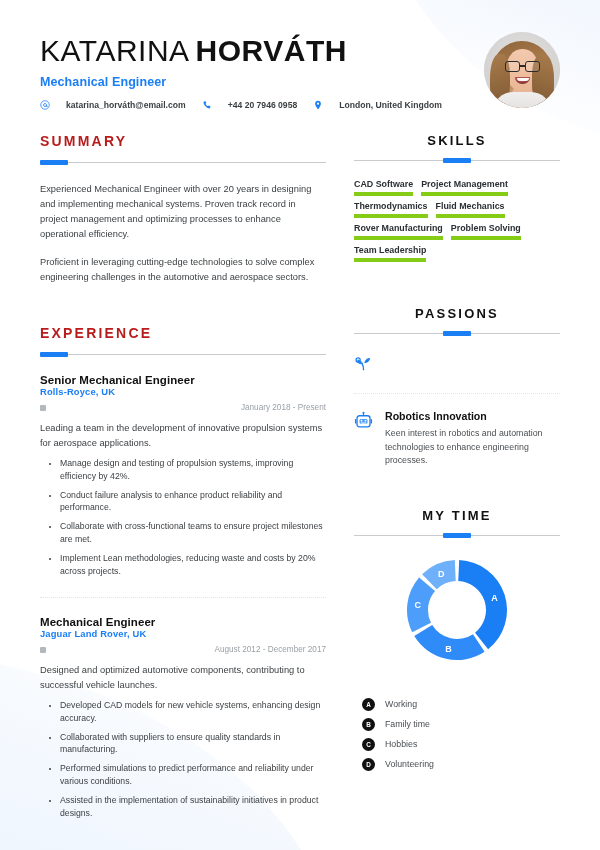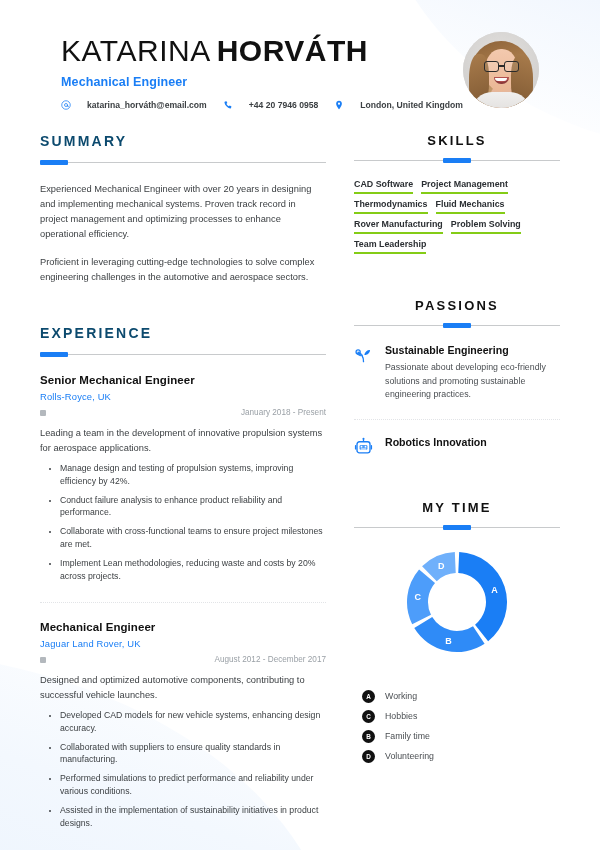--- a/index.html
+++ b/index.html
@@ -47,21 +47,21 @@
     z-index: 2;
     width: 600px;
     height: 850px;
     padding: 30px 40px 20px 40px;
   }
 
   
   .header {
     display: flex;
     align-items: flex-start;
-    justify-content: center;
+    justify-content: space-between;
     height: 95px;
   }
   .header-left { padding-top: 5px; }
 
   .name {
     font-size: 30px;
     letter-spacing: 0.5px;
     line-height: 1.05;
     color: #111111;
     white-space: nowrap;
@@ -163,21 +163,21 @@
     margin-top: 8px;
   }
   .col-left  { width: 308px; padding-right: 22px; }
   .col-right { width: 212px; padding-left: 6px; }
 
   
   .sec-head-l {
     font-size: 14px;
     font-weight: 700;
     letter-spacing: 2.2px;
-    color: #0c4a6e;
+    color: #b91c1c;
   }
   .rule-l {
     position: relative;
     height: 1px;
     background: #c8cacc;
     margin-top: 13px;
     margin-bottom: 19px;
   }
   .rule-l::before {
     content: "";
@@ -226,23 +226,22 @@
   .sec-experience { margin-top: 40px; }
 
   .job { }
   .job-role {
     font-size: 11.5px;
     font-weight: 700;
     color: #111111;
     letter-spacing: 0.05px;
   }
   .job-company {
-    margin-top: 5px;
     font-size: 9.4px;
-    font-weight: 400;
+    font-weight: 700;
     color: #1a7ef5;
     letter-spacing: 0.15px;
   }
   .job-dates {
     margin-top: 6px;
     display: flex;
     align-items: center;
     font-size: 8.2px;
     color: #9aa0a6;
     justify-content: space-between;
@@ -281,21 +280,21 @@
   .skills-wrap {
     display: flex;
     flex-wrap: wrap;
     gap: 5px 8px;
   }
   .skill {
     font-size: 8.9px;
     font-weight: 600;
     color: #2b2f33;
     padding-bottom: 3px;
-    border-bottom: 2px solid #84cc16;
+    border-bottom: 4px solid #84cc16;
     white-space: nowrap;
   }
 
   
   .sec-passions { margin-top: 44px; }
   .passion {
     display: flex;
     gap: 11px;
     align-items: flex-start;
   }
@@ -498,44 +497,41 @@
           <div class="rule-r"></div>
 
           <div class="passion">
             <div class="passion-ico">
               <svg width="19" height="19" viewBox="0 0 24 24">
                 <path d="M12 21 C12 15 10 11 5 9" fill="none" stroke="#1a7ef5" stroke-width="1.7" stroke-linecap="round"></path>
                 <path d="M11.5 13.5 C8 15 4.5 13.5 3 10.5 C6 9 9.8 10.3 11.5 13.5 Z" fill="#2f8bf7"></path>
                 <path d="M13 12.5 C13.6 8.6 16.6 6 20.3 6.2 C20 10 17 12.8 13 12.5 Z" fill="#1a7ef5"></path>
                 <circle cx="5.2" cy="8.8" r="2.6" fill="none" stroke="#1a7ef5" stroke-width="1.6"></circle>
               </svg>
-            </div>
-            <div>
-              <div class="passion-title">Sustainable Engineering</div>
-              <div class="passion-desc">Passionate about developing eco-friendly solutions and promoting sustainable engineering practices.</div>
             </div>
           </div>
 
           <hr class="passion-sep">
 
           <div class="passion">
             <div class="passion-ico">
               <svg width="19" height="19" viewBox="0 0 24 24">
                 <path d="M12 2.5 v3" stroke="#1a7ef5" stroke-width="1.6" stroke-linecap="round" fill="none"></path>
                 <circle cx="12" cy="2.3" r="1.3" fill="#1a7ef5"></circle>
                 <rect x="3.8" y="6" width="16.4" height="14" rx="3" fill="none" stroke="#1a7ef5" stroke-width="1.7"></rect>
                 <rect x="7" y="10" width="10" height="6" rx="1.6" fill="#4d9dfa"></rect>
                 <circle cx="9.5" cy="12.3" r="1.1" fill="#ffffff"></circle>
                 <circle cx="14.5" cy="12.3" r="1.1" fill="#ffffff"></circle>
                 <rect x="8.6" y="14.6" width="6.8" height="1.1" rx="0.5" fill="#ffffff"></rect>
                 <path d="M2 11 v4 M22 11 v4" stroke="#1a7ef5" stroke-width="1.7" stroke-linecap="round"></path>
               </svg>
             </div>
             <div>
               <div class="passion-title">Robotics Innovation</div>
+              <div class="passion-desc">Keen interest in robotics and automation technologies to enhance engineering processes.</div>
             </div>
           </div>
         </div>
 
         <div class="sec-mytime">
           <div class="sec-head-r">MY TIME</div>
           <div class="rule-r"></div>
 
           <div class="donut-wrap">
             <svg class="donut" width="112" height="112" viewBox="0 0 112 112">
@@ -553,26 +549,26 @@
                 </g>
             </svg>
           </div>
 
           <div class="legend">
             <div class="legend-row">
               <span class="legend-badge">A</span>
               <span class="legend-label">Working</span>
             </div>
             <div class="legend-row">
+              <span class="legend-badge">B</span>
+              <span class="legend-label">Family time</span>
+            </div>
+            <div class="legend-row">
               <span class="legend-badge">C</span>
               <span class="legend-label">Hobbies</span>
-            </div>
-            <div class="legend-row">
-              <span class="legend-badge">B</span>
-              <span class="legend-label">Family time</span>
             </div>
             <div class="legend-row">
               <span class="legend-badge">D</span>
               <span class="legend-label">Volunteering</span>
             </div>
           </div>
         </div>
 
       </div>
     </div>

